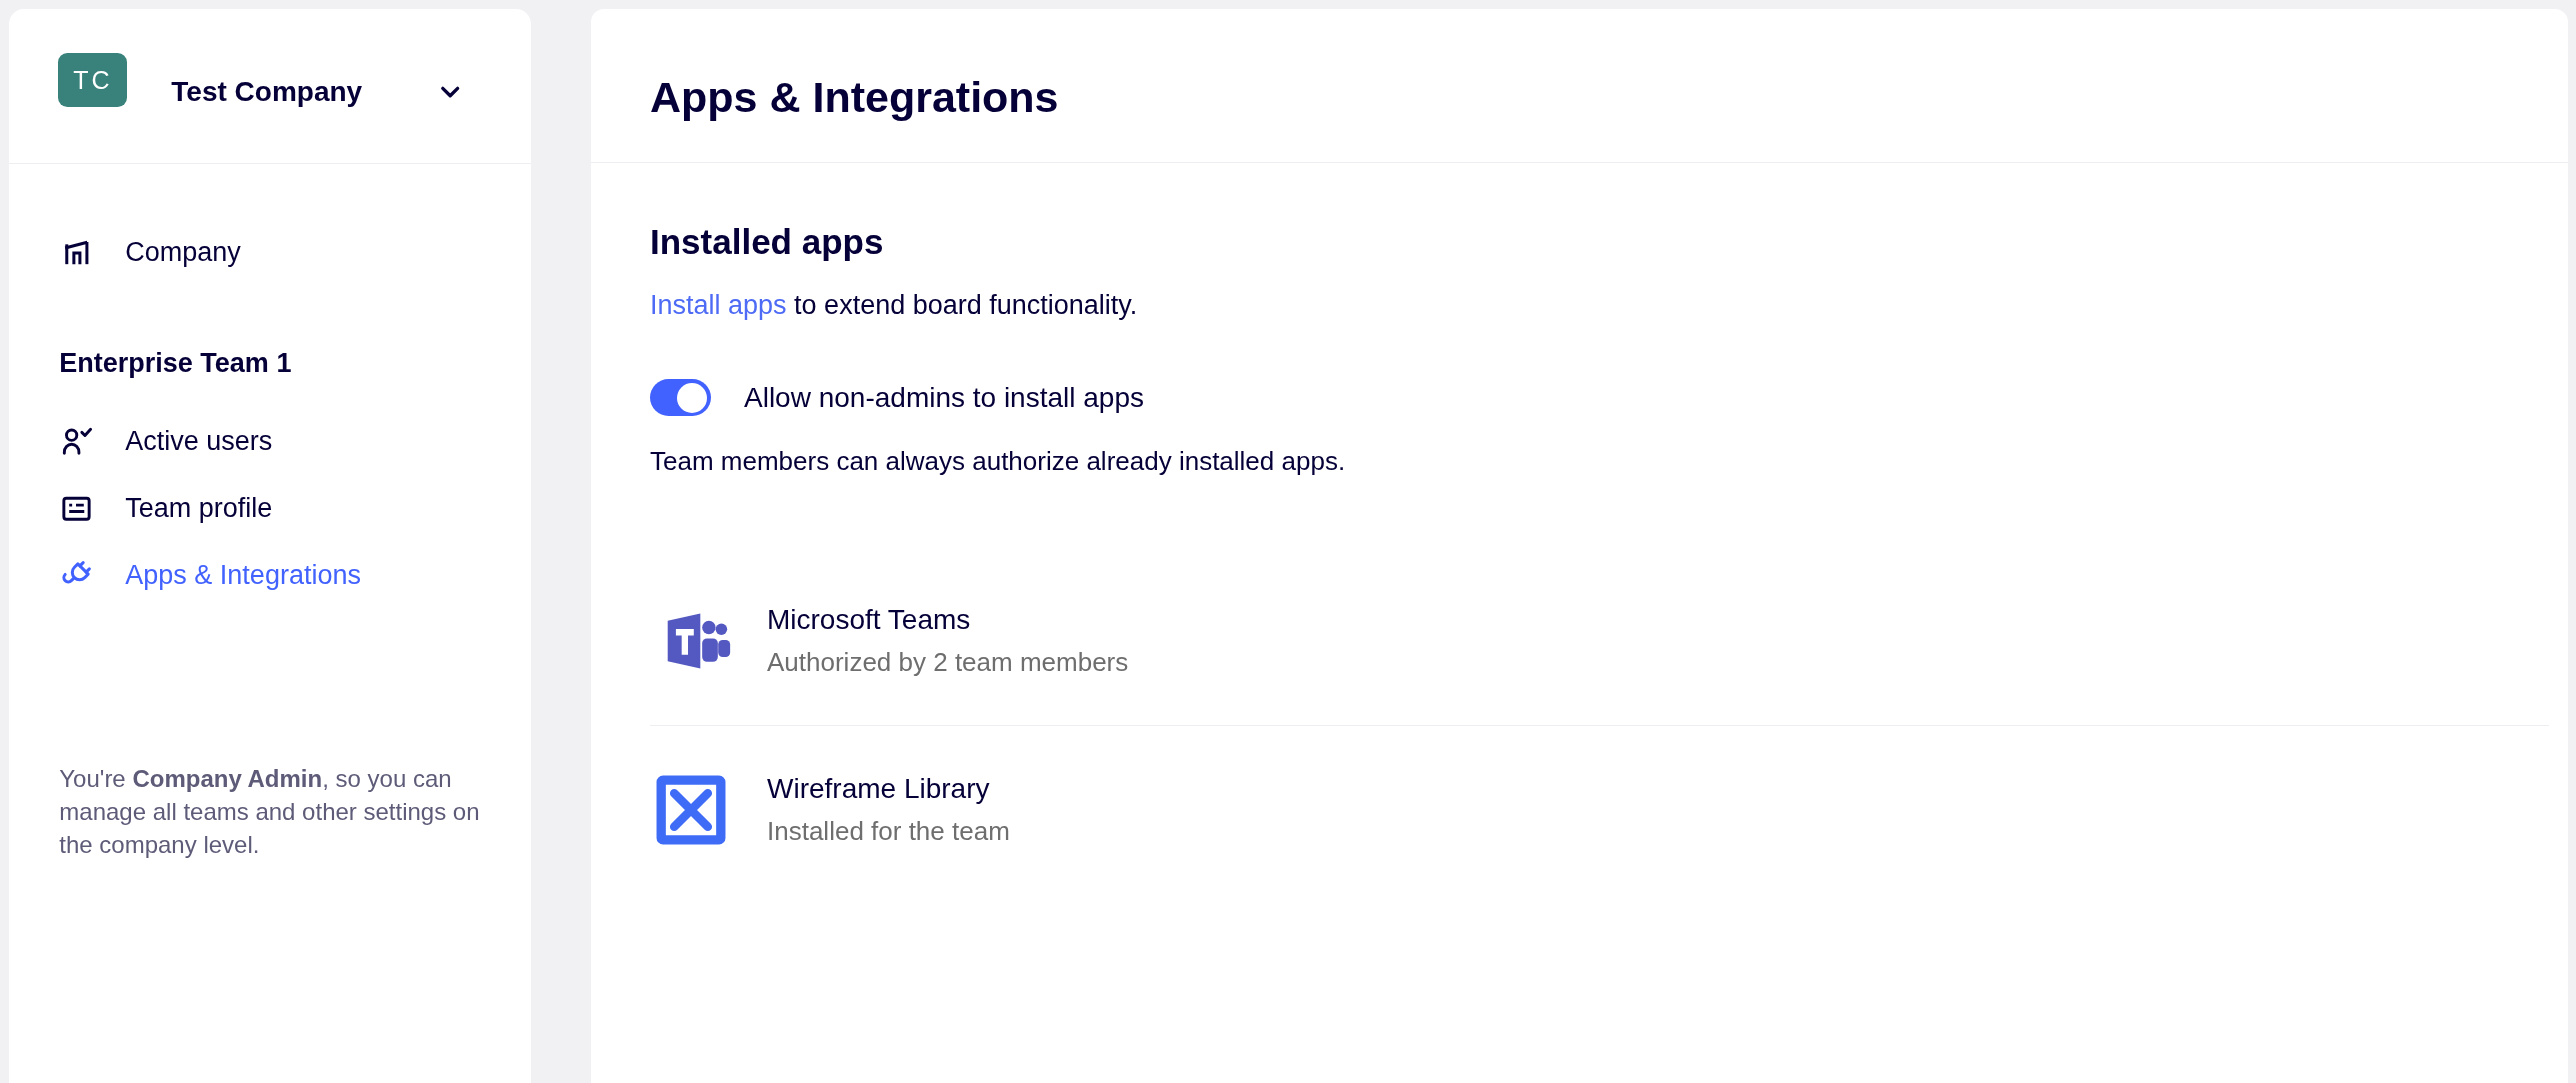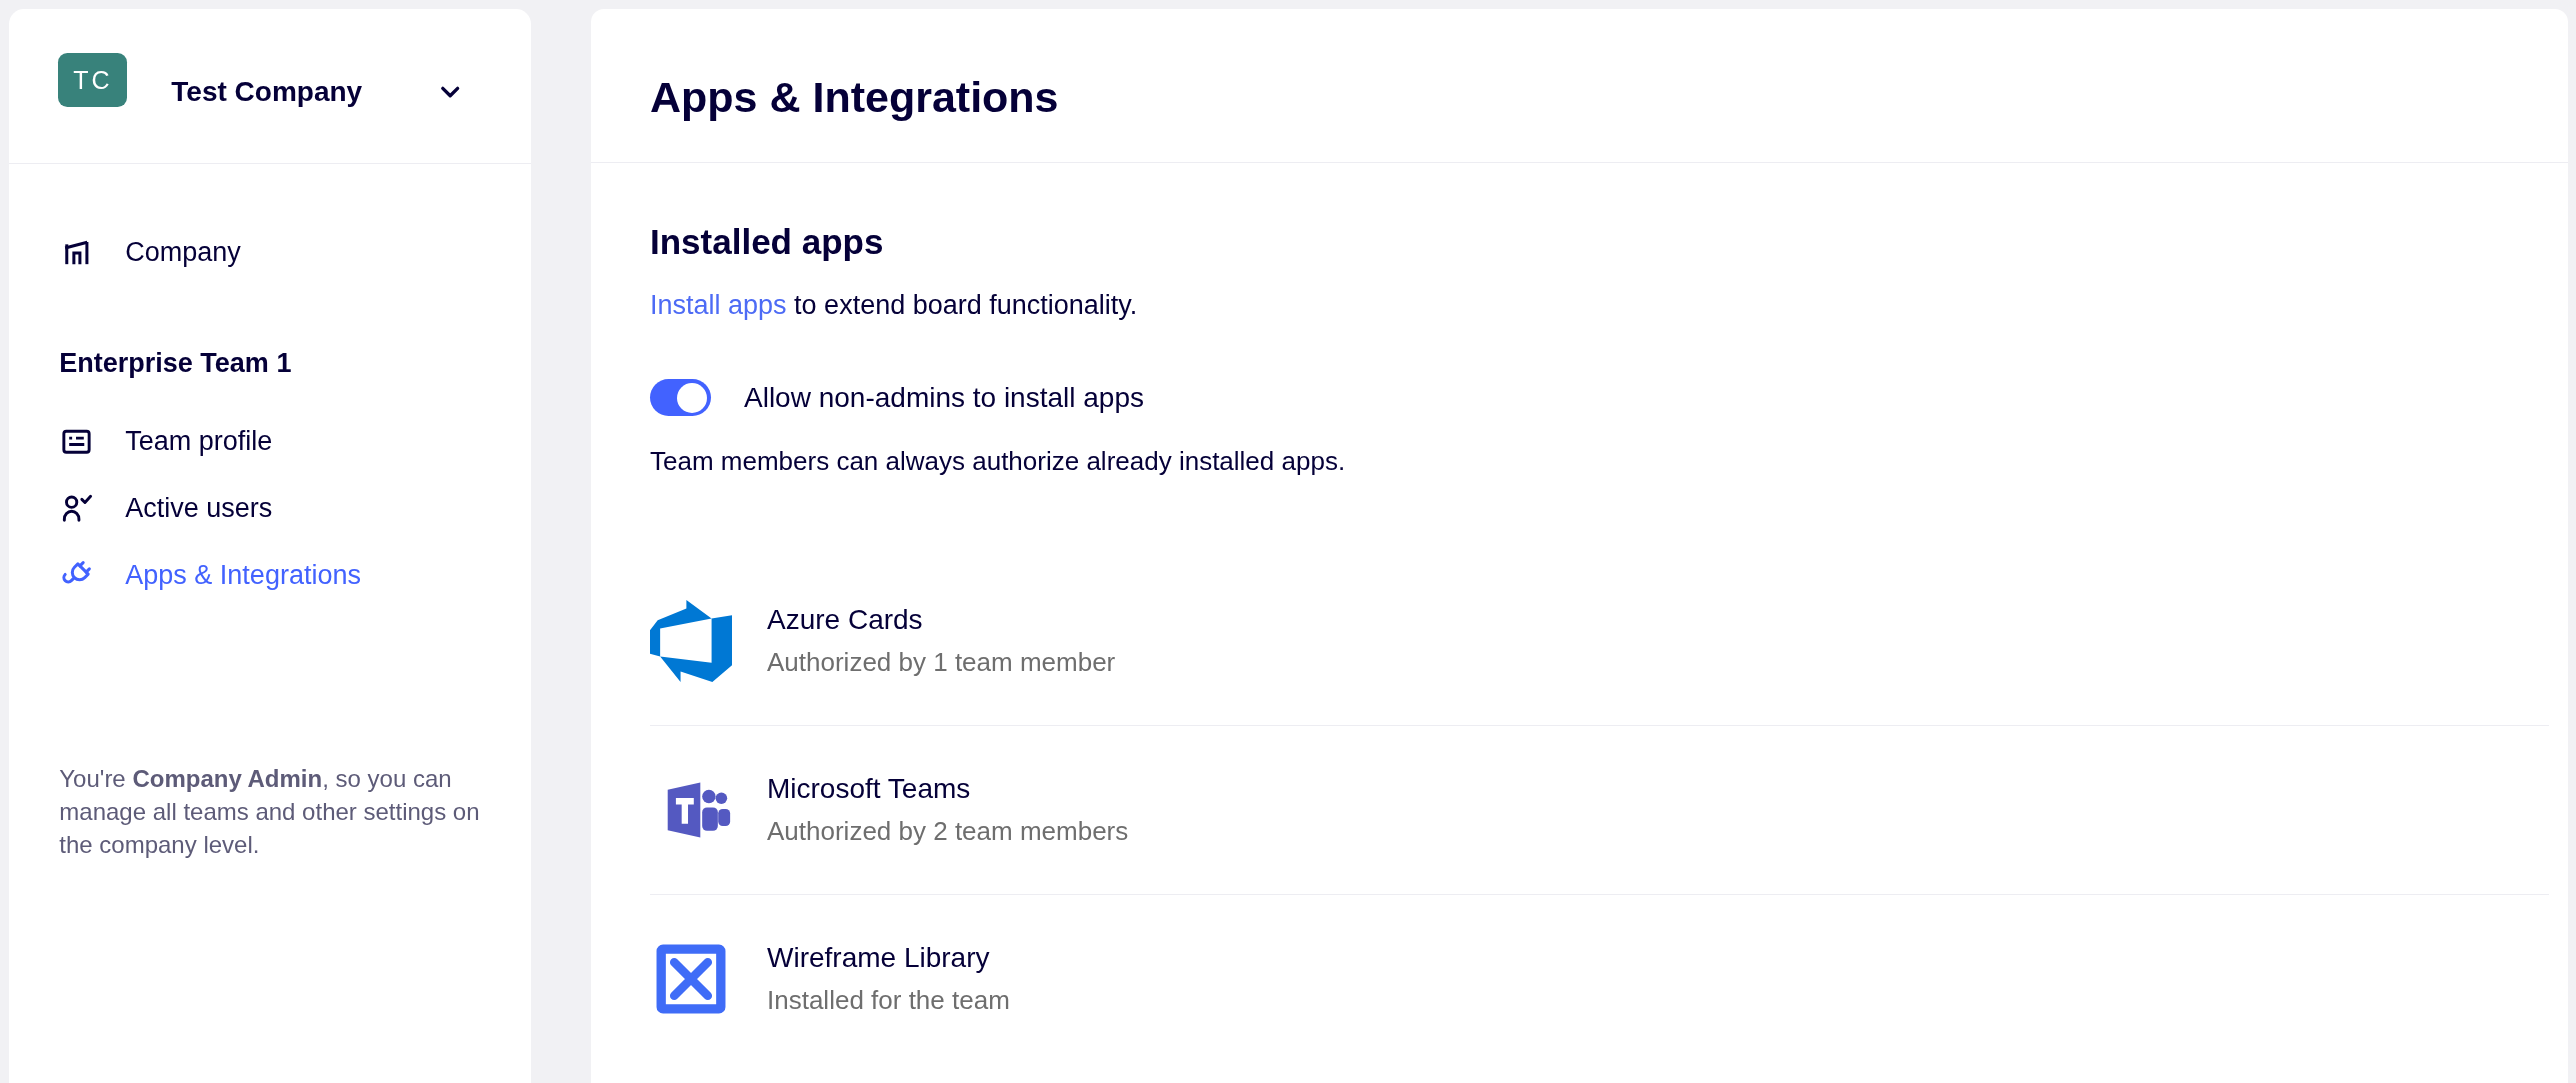--- a/index.html
+++ b/index.html
@@ -106,37 +106,37 @@
           <path d="M15.3 30V18.6h6.2V30"></path>
         </svg>
       </span>
       <span>Company</span>
     </div>
 
     <div class="section-label">Enterprise Team 1</div>
 
     <div class="nav-item">
       <span class="nicon">
-        <svg viewBox="0 0 36 36" width="35" height="35" fill="none" stroke="#050038" stroke-width="3">
-          <rect x="5" y="7.5" width="26" height="21.5" rx="2.5"></rect>
-          <path d="M10.5 14.5h3M17.5 14.5h8M10.5 21h15.5"></path>
-        </svg>
-      </span>
-      <span>Team profile</span>
-    </div>
-
-    <div class="nav-item">
-      <span class="nicon">
         <svg viewBox="0 0 36 36" width="35" height="35" fill="none" stroke="#050038" stroke-width="3" stroke-linecap="round">
           <circle cx="13" cy="11.5" r="5.3"></circle>
           <path d="M5.5 30v-1c0-4.5 3.4-8.2 7.5-8.2s7.5 3.7 7.5 8.2v1"></path>
           <path d="M23.5 8.6l3.2 3.2 5.8-6.3" stroke-linejoin="round"></path>
         </svg>
       </span>
       <span>Active users</span>
+    </div>
+
+    <div class="nav-item">
+      <span class="nicon">
+        <svg viewBox="0 0 36 36" width="35" height="35" fill="none" stroke="#050038" stroke-width="3">
+          <rect x="5" y="7.5" width="26" height="21.5" rx="2.5"></rect>
+          <path d="M10.5 14.5h3M17.5 14.5h8M10.5 21h15.5"></path>
+        </svg>
+      </span>
+      <span>Team profile</span>
     </div>
 
     <div class="nav-item active">
       <span class="nicon">
         <svg viewBox="0 0 36 36" width="35" height="35" fill="none" stroke="#4262ff" stroke-width="3.1" stroke-linecap="round" stroke-linejoin="round">
           <g transform="rotate(45 18 18)">
             <path d="M13.5 8.5V3.8M22.5 8.5V3.8"></path>
             <path d="M10.5 8.5h15v5a7.5 7.5 0 0 1-15 0z"></path>
             <path d="M18 21.5v4a4.5 4.5 0 0 1-9 0"></path>
           </g>
@@ -166,31 +166,20 @@
       <div class="toggle" role="switch" data-state="on">
         <div class="knob"></div>
       </div>
       <span class="toggle-label">Allow non-admins to install apps</span>
     </div>
 
     <p class="helper">Team members can always authorize already installed apps.</p>
 
     <div class="apps">
 
-      <div class="app-row">
-        <span class="app-icon">
-          <svg viewBox="0 0 24 24" width="82" height="82">
-            <path fill="#0078d4" d="M0 8.877L2.247 5.91l8.405-3.416V.022l7.37 5.393L2.966 8.338v8.225L0 15.707zm24-4.45v14.651l-5.753 4.9-9.303-3.057v3.056l-5.978-7.416 15.057 1.798V5.415z"></path>
-          </svg>
-        </span>
-        <div>
-          <div class="app-name">Azure Cards</div>
-          <div class="app-status">Authorized by 1 team member</div>
-        </div>
-      </div>
 
       <div class="app-row">
         <span class="app-icon">
           <svg viewBox="0 0 44 44" width="82" height="82">
             <g fill="#5459c1">
               <circle cx="31.6" cy="14.8" r="3.6"></circle>
               <circle cx="38.3" cy="15.7" r="3.1"></circle>
               <rect x="28" y="20.6" width="8.4" height="12.6" rx="2.6"></rect>
               <rect x="36.6" y="21.4" width="6.4" height="9.2" rx="2.4"></rect>
               <path d="M9.5 11.2L27 7.2v29.6l-17.5-4z"></path>

